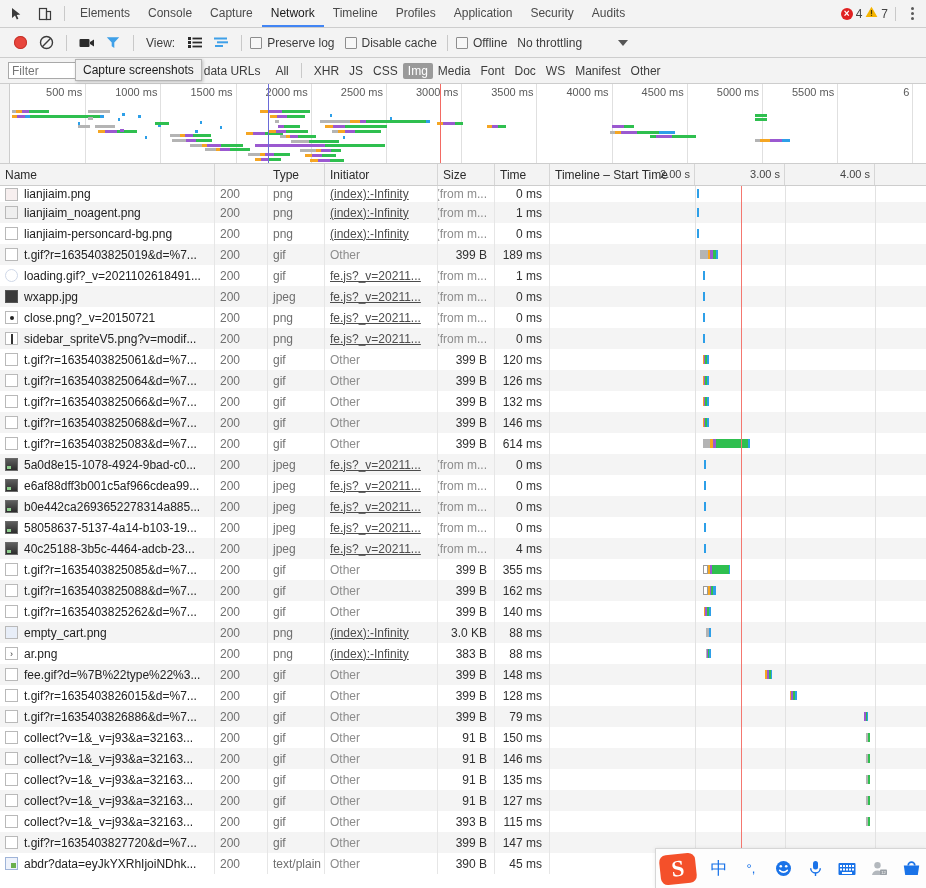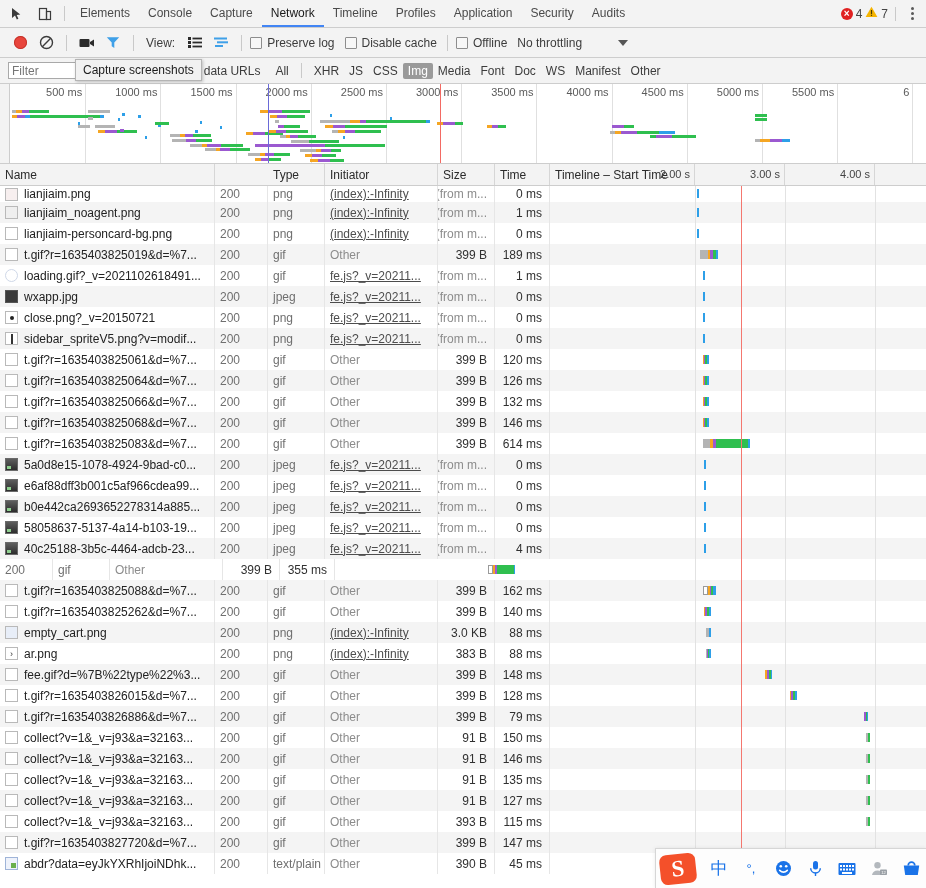--- a/index.html
+++ b/index.html
@@ -855,20 +855,24 @@
         </div>
         <div class="td num muted" style="width: 57px;">(from m...</div>
         <div class="td num" style="width: 55px;">4 ms</div>
         <div class="td wf">
           <div class="wbar" style="left: 154px; width: 2px;">
             <div class="wseg" style="width: 100%; background: rgb(45, 159, 232);"></div>
           </div>
         </div>
       </div>
       <div class="trow odd">
+        <div class="td name" style="width: 215px;">
+          <span class="ficon plain"></span>
+          <span>t.gif?r=1635403825085&amp;d=%7...</span>
+        </div>
         <div class="td gray" style="width: 53px;">200</div>
         <div class="td gray" style="width: 57px;">gif</div>
         <div class="td " style="width: 113px;">
           <span class="init-other">Other</span>
         </div>
         <div class="td num " style="width: 57px;">399 B</div>
         <div class="td num" style="width: 55px;">355 ms</div>
         <div class="td wf">
           <div class="wbar" style="left: 152.65px; width: 27px;">
             <div class="wseg" style="width: 20%; background: rgb(255, 255, 255); border: 1px solid rgb(154, 154, 154); box-sizing: border-box;"></div>

